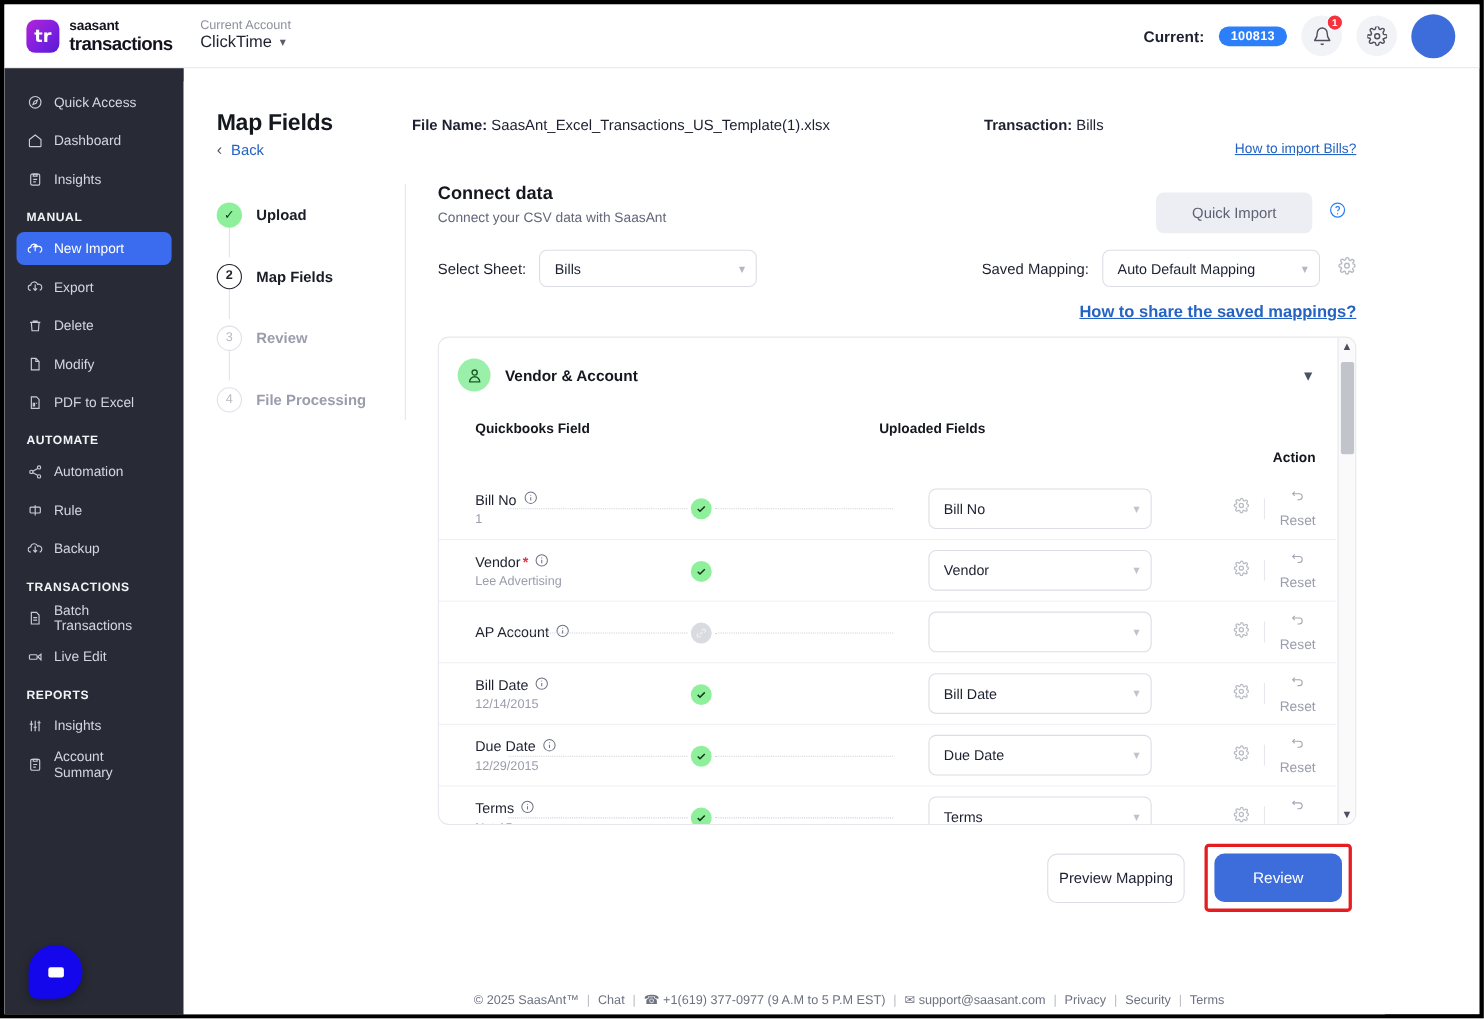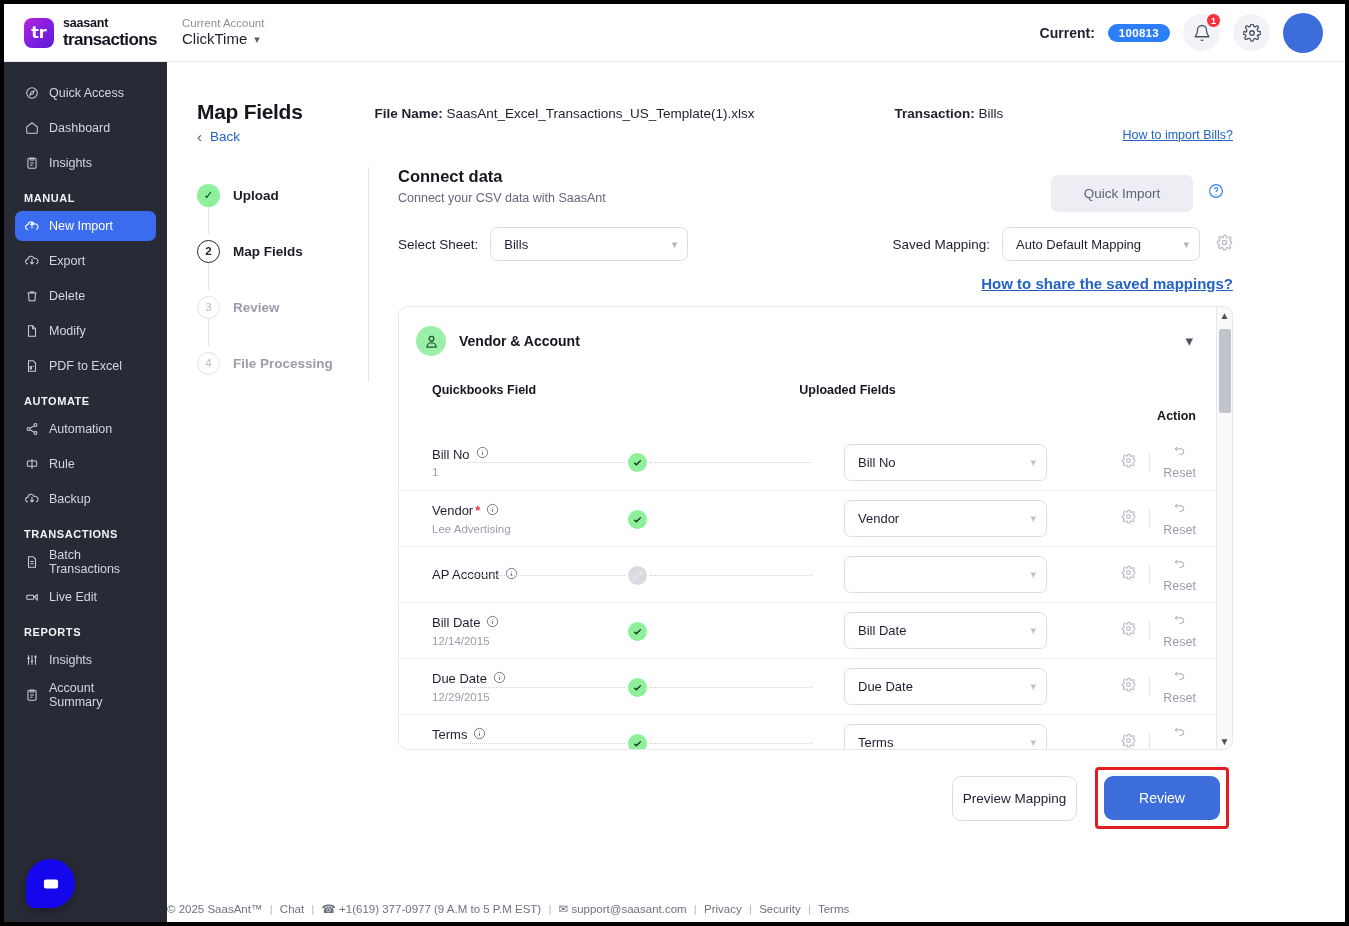--- a/index.html
+++ b/index.html
@@ -212,21 +212,21 @@
   }
   .review-wrap { position: relative; padding: 6px; border: 3px solid #e41d20; border-radius: 4px; }
   .btn-primary {
     width: 116px; height: 44px; border-radius: 9px; background: #3d6ddb;
     color: #fff; font-size: 14px;
     display: flex; align-items: center; justify-content: center;
   }
 
   .footer {
     position: absolute; bottom: 6px; left: 163px; width: 946px;
-    text-align: left; font-size: 11.5px; color: #6e7280;
+    text-align: right; font-size: 11.5px; color: #6e7280;
   }
   .footer span { white-space: nowrap; }
   .fsep { color: #b9bcc5; margin: 0 4px; }
 </style>
 </head>
 <body>
 
 <div id="app">
 
   <div class="topbar">

